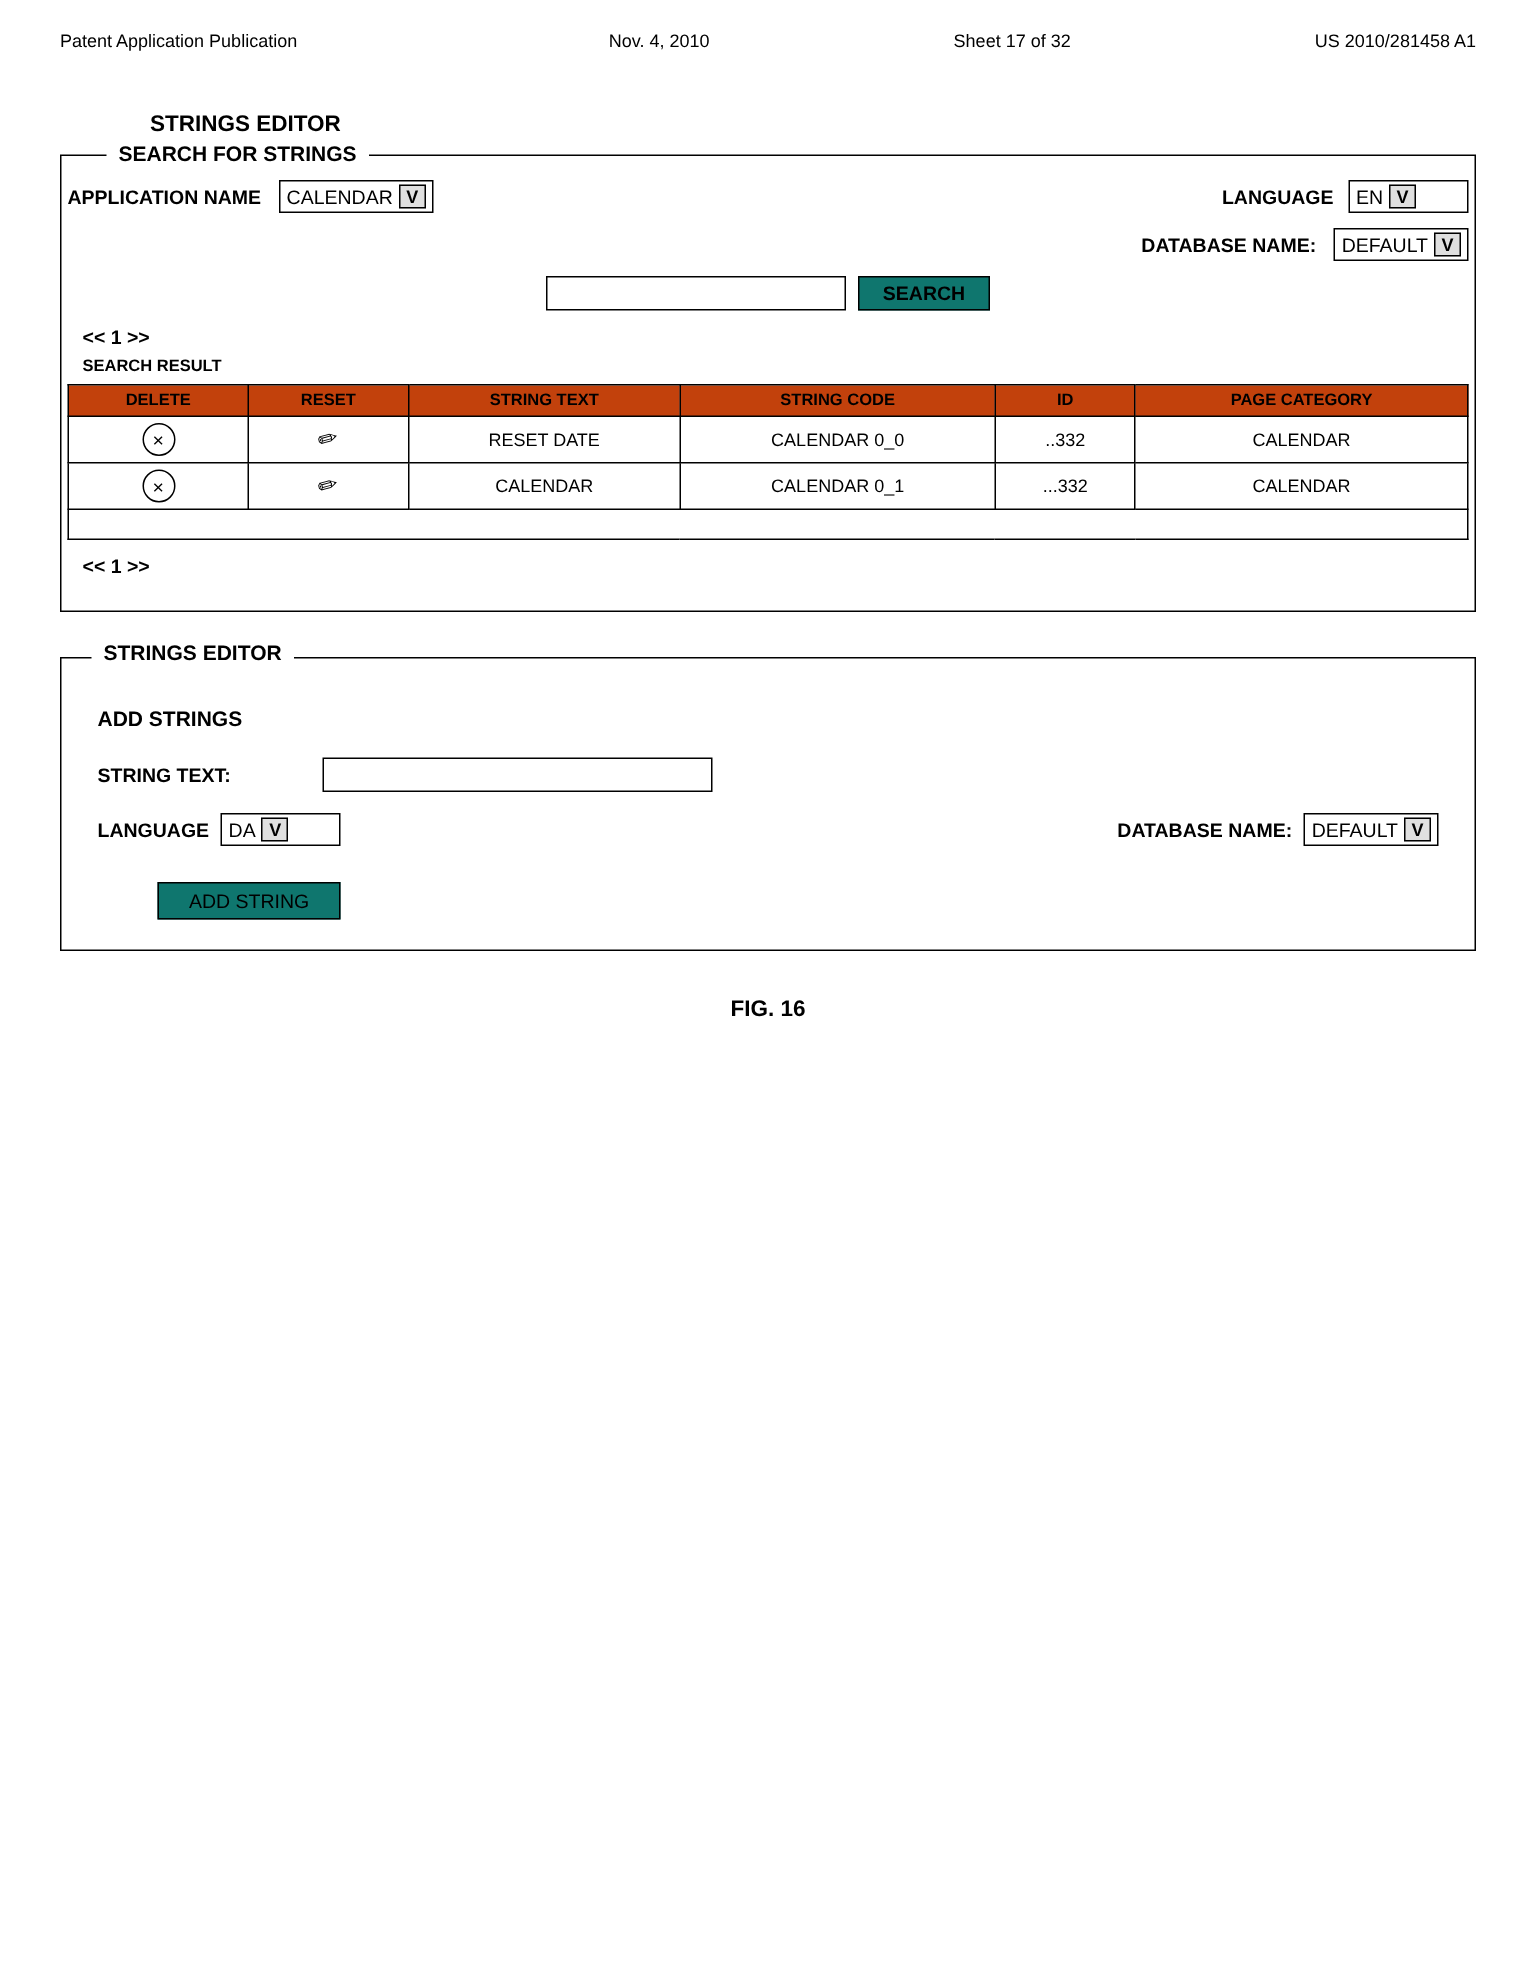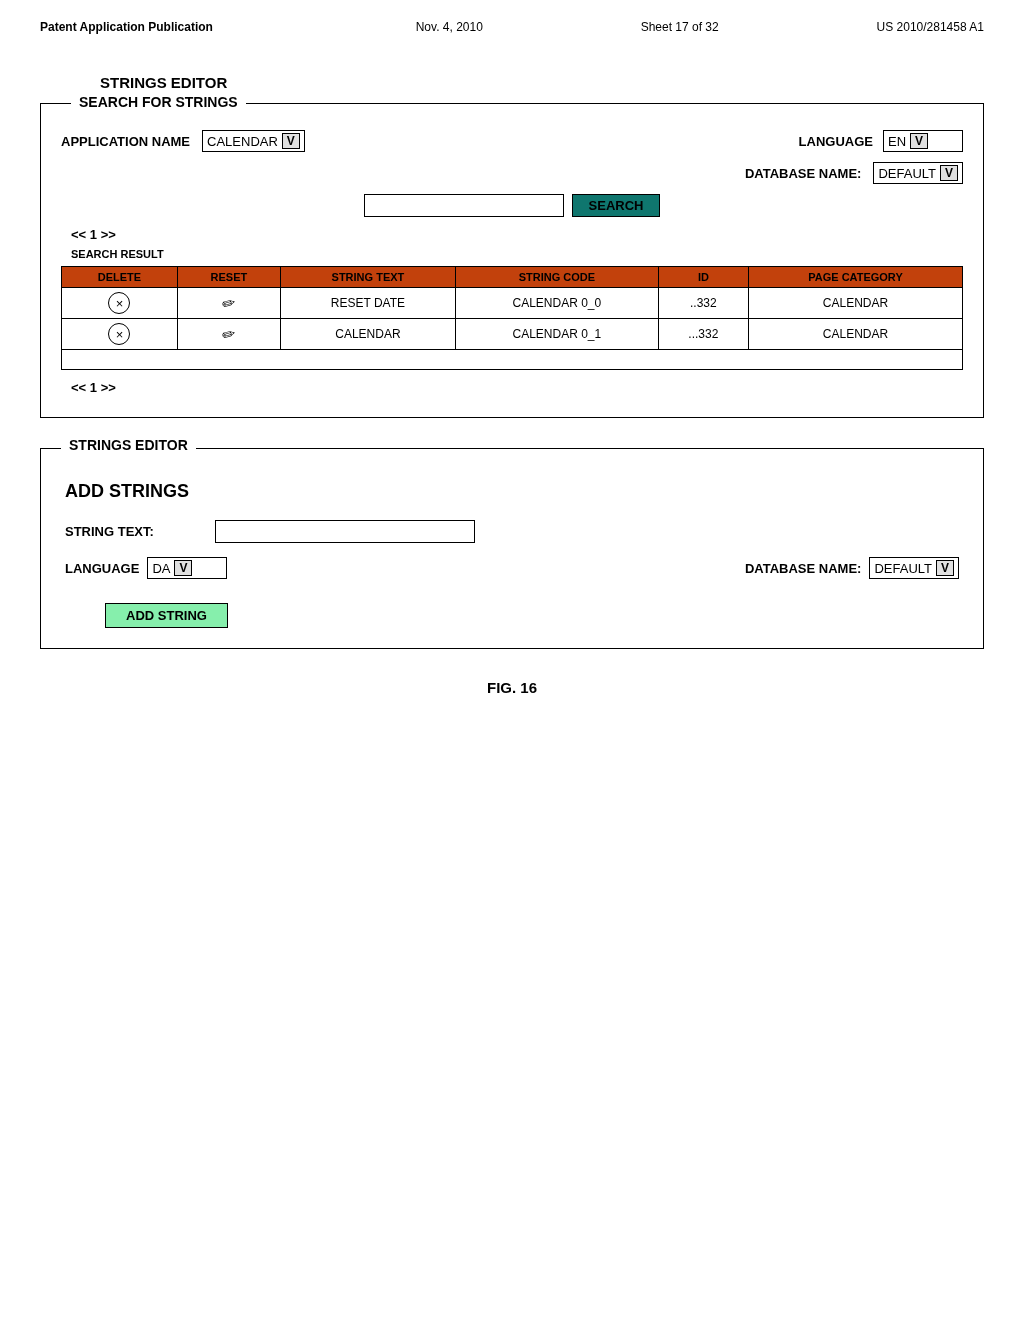--- a/index.html
+++ b/index.html
@@ -19,40 +19,40 @@
     }
 
     .patent-header {
       display: flex;
       justify-content: space-between;
       margin-bottom: 40px;
       font-size: 12px;
     }
 
     .patent-header .pub-title {
-      font-weight: bold;
+      font-weight: normal;
     }
 
     .patent-header .pub-date {
       font-style: normal;
       padding-left: 45px;
     }
 
     .page-title {
       font-weight: bold;
       font-size: 15px;
       margin-bottom: 12px;
       margin-left: 60px;
     }
 
     
     .panel {
       border: 1.5px solid #000;
       margin-bottom: 30px;
-      padding: 16px 20px;
+      padding: 16px 4px;
       position: relative;
     }
 
     .panel-header-label {
       position: absolute;
       top: -10px;
       left: 30px;
       background: #fff;
       padding: 0 8px;
       font-weight: bold;
@@ -176,21 +176,21 @@
       top: -12px;
       left: 20px;
       background: #fff;
       padding: 0 8px;
       font-weight: bold;
       font-size: 14px;
     }
 
     .add-section-title {
       font-weight: bold;
-      font-size: 18px;
+      font-size: 14px;
       margin-bottom: 18px;
       margin-top: 8px;
     }
 
     .form-field-row {
       display: flex;
       align-items: center;
       margin-bottom: 14px;
     }
 
@@ -222,22 +222,22 @@
       align-items: center;
       gap: 30px;
       margin-bottom: 14px;
       flex-wrap: wrap;
     }
 
     .add-string-btn {
       border: 1.5px solid #000;
       padding: 4px 20px;
       font-size: 13px;
-      font-weight: bold;
-      background: #86efac;
+      font-weight: normal;
+      background: #0f766e;
       cursor: pointer;
       margin-top: 10px;
     }
 
     .fig-label {
       text-align: center;
       font-weight: bold;
       font-size: 15px;
     }
 
@@ -262,21 +262,21 @@
   <span class="pub-date">Nov. 4, 2010</span>
   <span>Sheet 17 of 32</span>
   <span>US 2010/281458 A1</span>
 </div>
 
 <div class="page-title">STRINGS EDITOR</div>
 
 <div class="panel">
   <div class="panel-header-label">SEARCH FOR STRINGS</div>
 
-  <div class="form-row" style="margin-top:10px;">
+  <div class="form-row" style="margin-top:0;">
     <span class="form-label">APPLICATION NAME</span>
     <div class="select-box">
       <span>CALENDAR</span>
       <span class="dropdown-arrow">V</span>
     </div>
     <span style="margin-left: auto; display:flex; align-items:center; gap:6px;">
       <span class="form-label">LANGUAGE</span>
       <div class="select-box">
         <span>EN</span>
         <span class="dropdown-arrow">V</span>

